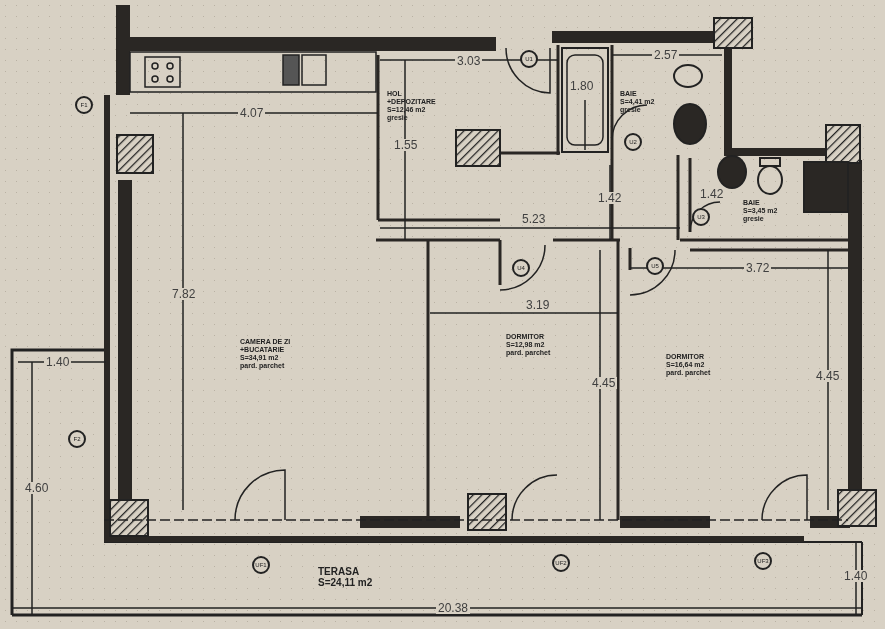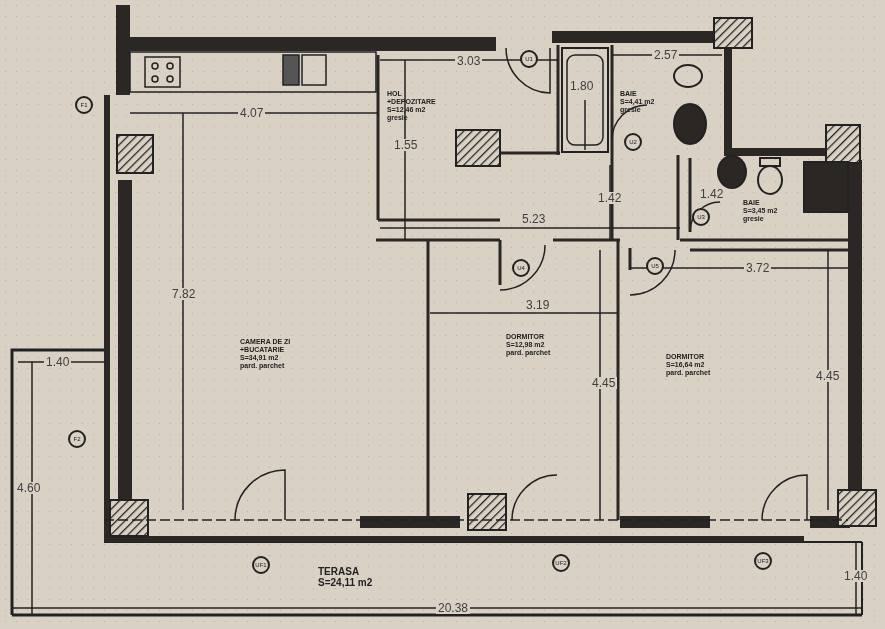--- a/index.html
+++ b/index.html
@@ -139,21 +139,21 @@
 <span class="dim" style="left:392px;top:139px;">1.55</span>
 <span class="dim" style="left:596px;top:192px;">1.42</span>
 <span class="dim" style="left:698px;top:188px;">1.42</span>
 <span class="dim" style="left:520px;top:213px;">5.23</span>
 <span class="dim" style="left:744px;top:262px;text-align:center;">3.72</span>
 <span class="dim" style="left:170px;top:288px;">7.82</span>
 <span class="dim" style="left:524px;top:299px;">3.19</span>
 <span class="dim" style="left:590px;top:377px;">4.45</span>
 <span class="dim" style="left:814px;top:370px;">4.45</span>
 <span class="dim" style="left:44px;top:356px;">1.40</span>
-<span class="dim" style="left:15px;top:482px;">4.60</span>
+<span class="dim" style="left:23px;top:482px;">4.60</span>
 <span class="dim" style="left:842px;top:570px;">1.40</span>
 <span class="dim" style="left:436px;top:602px;">20.38</span>
 
 <div class="lbl" style="left:240px;top:338px;">
   <div>CAMERA DE ZI</div>
   <div>+BUCATARIE</div>
   <div>S=34,91 m2</div>
   <div>pard. parchet</div>
 </div>
 <div class="lbl" style="left:506px;top:333px;">

